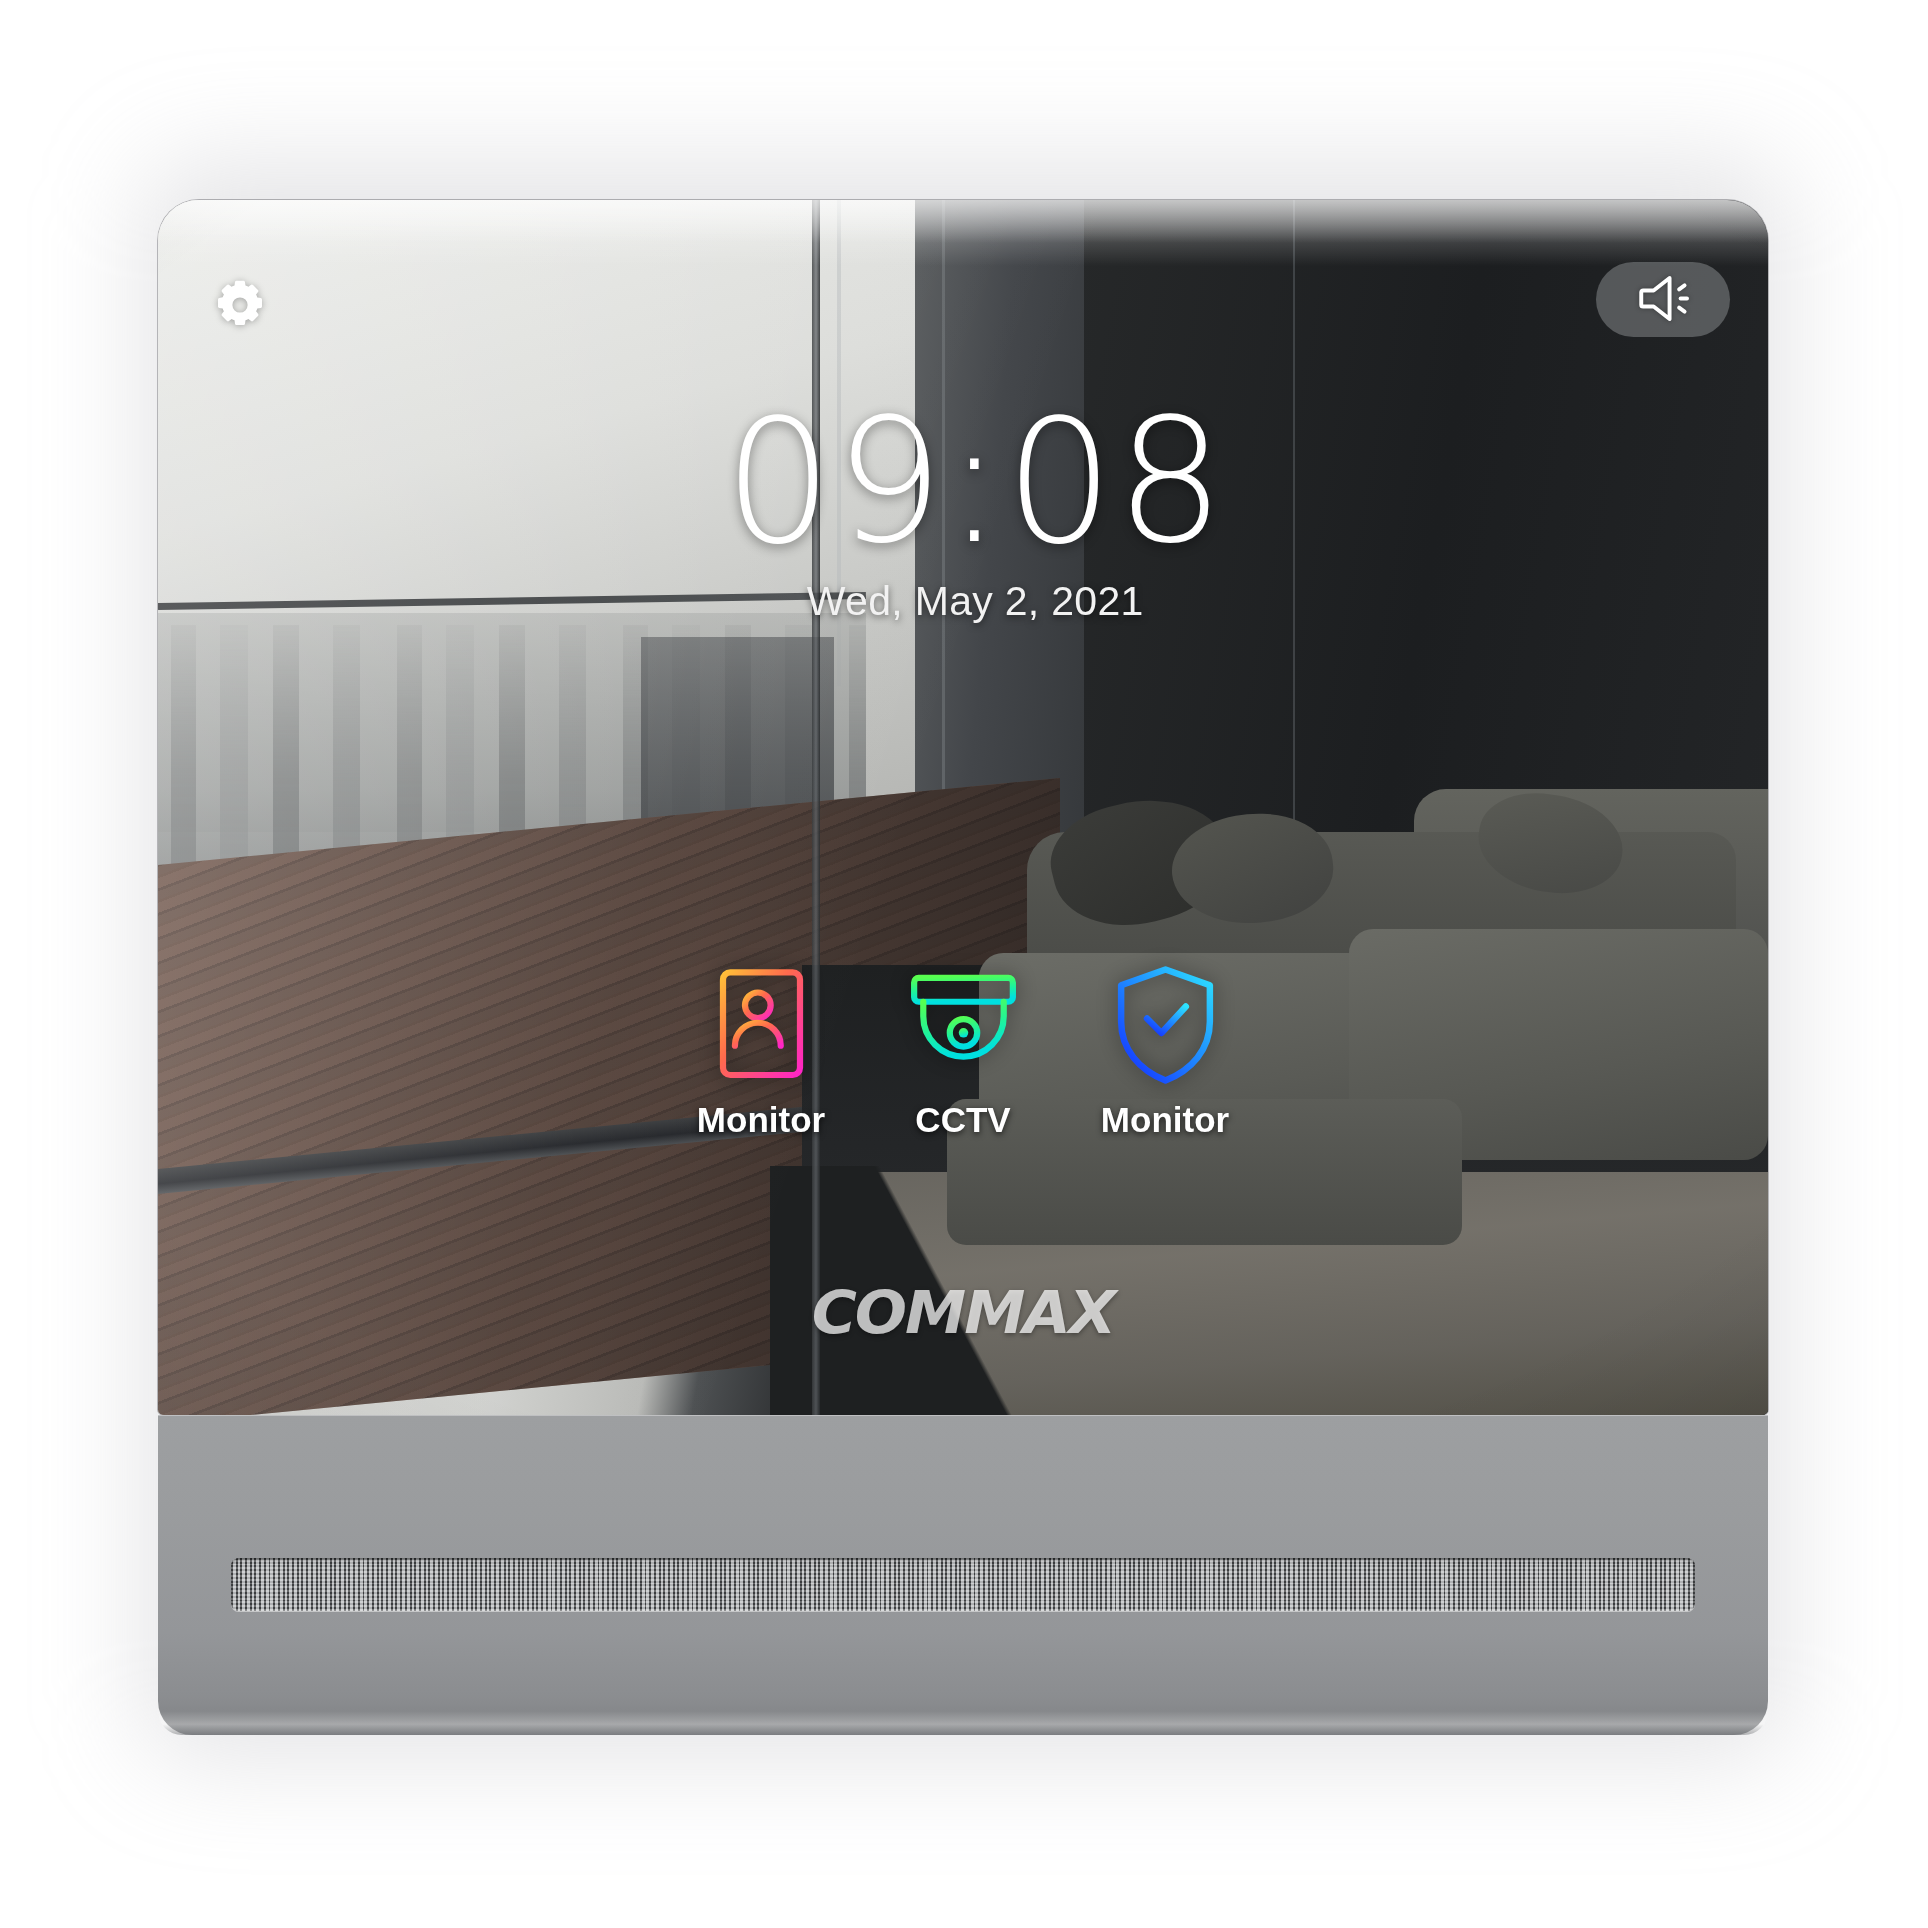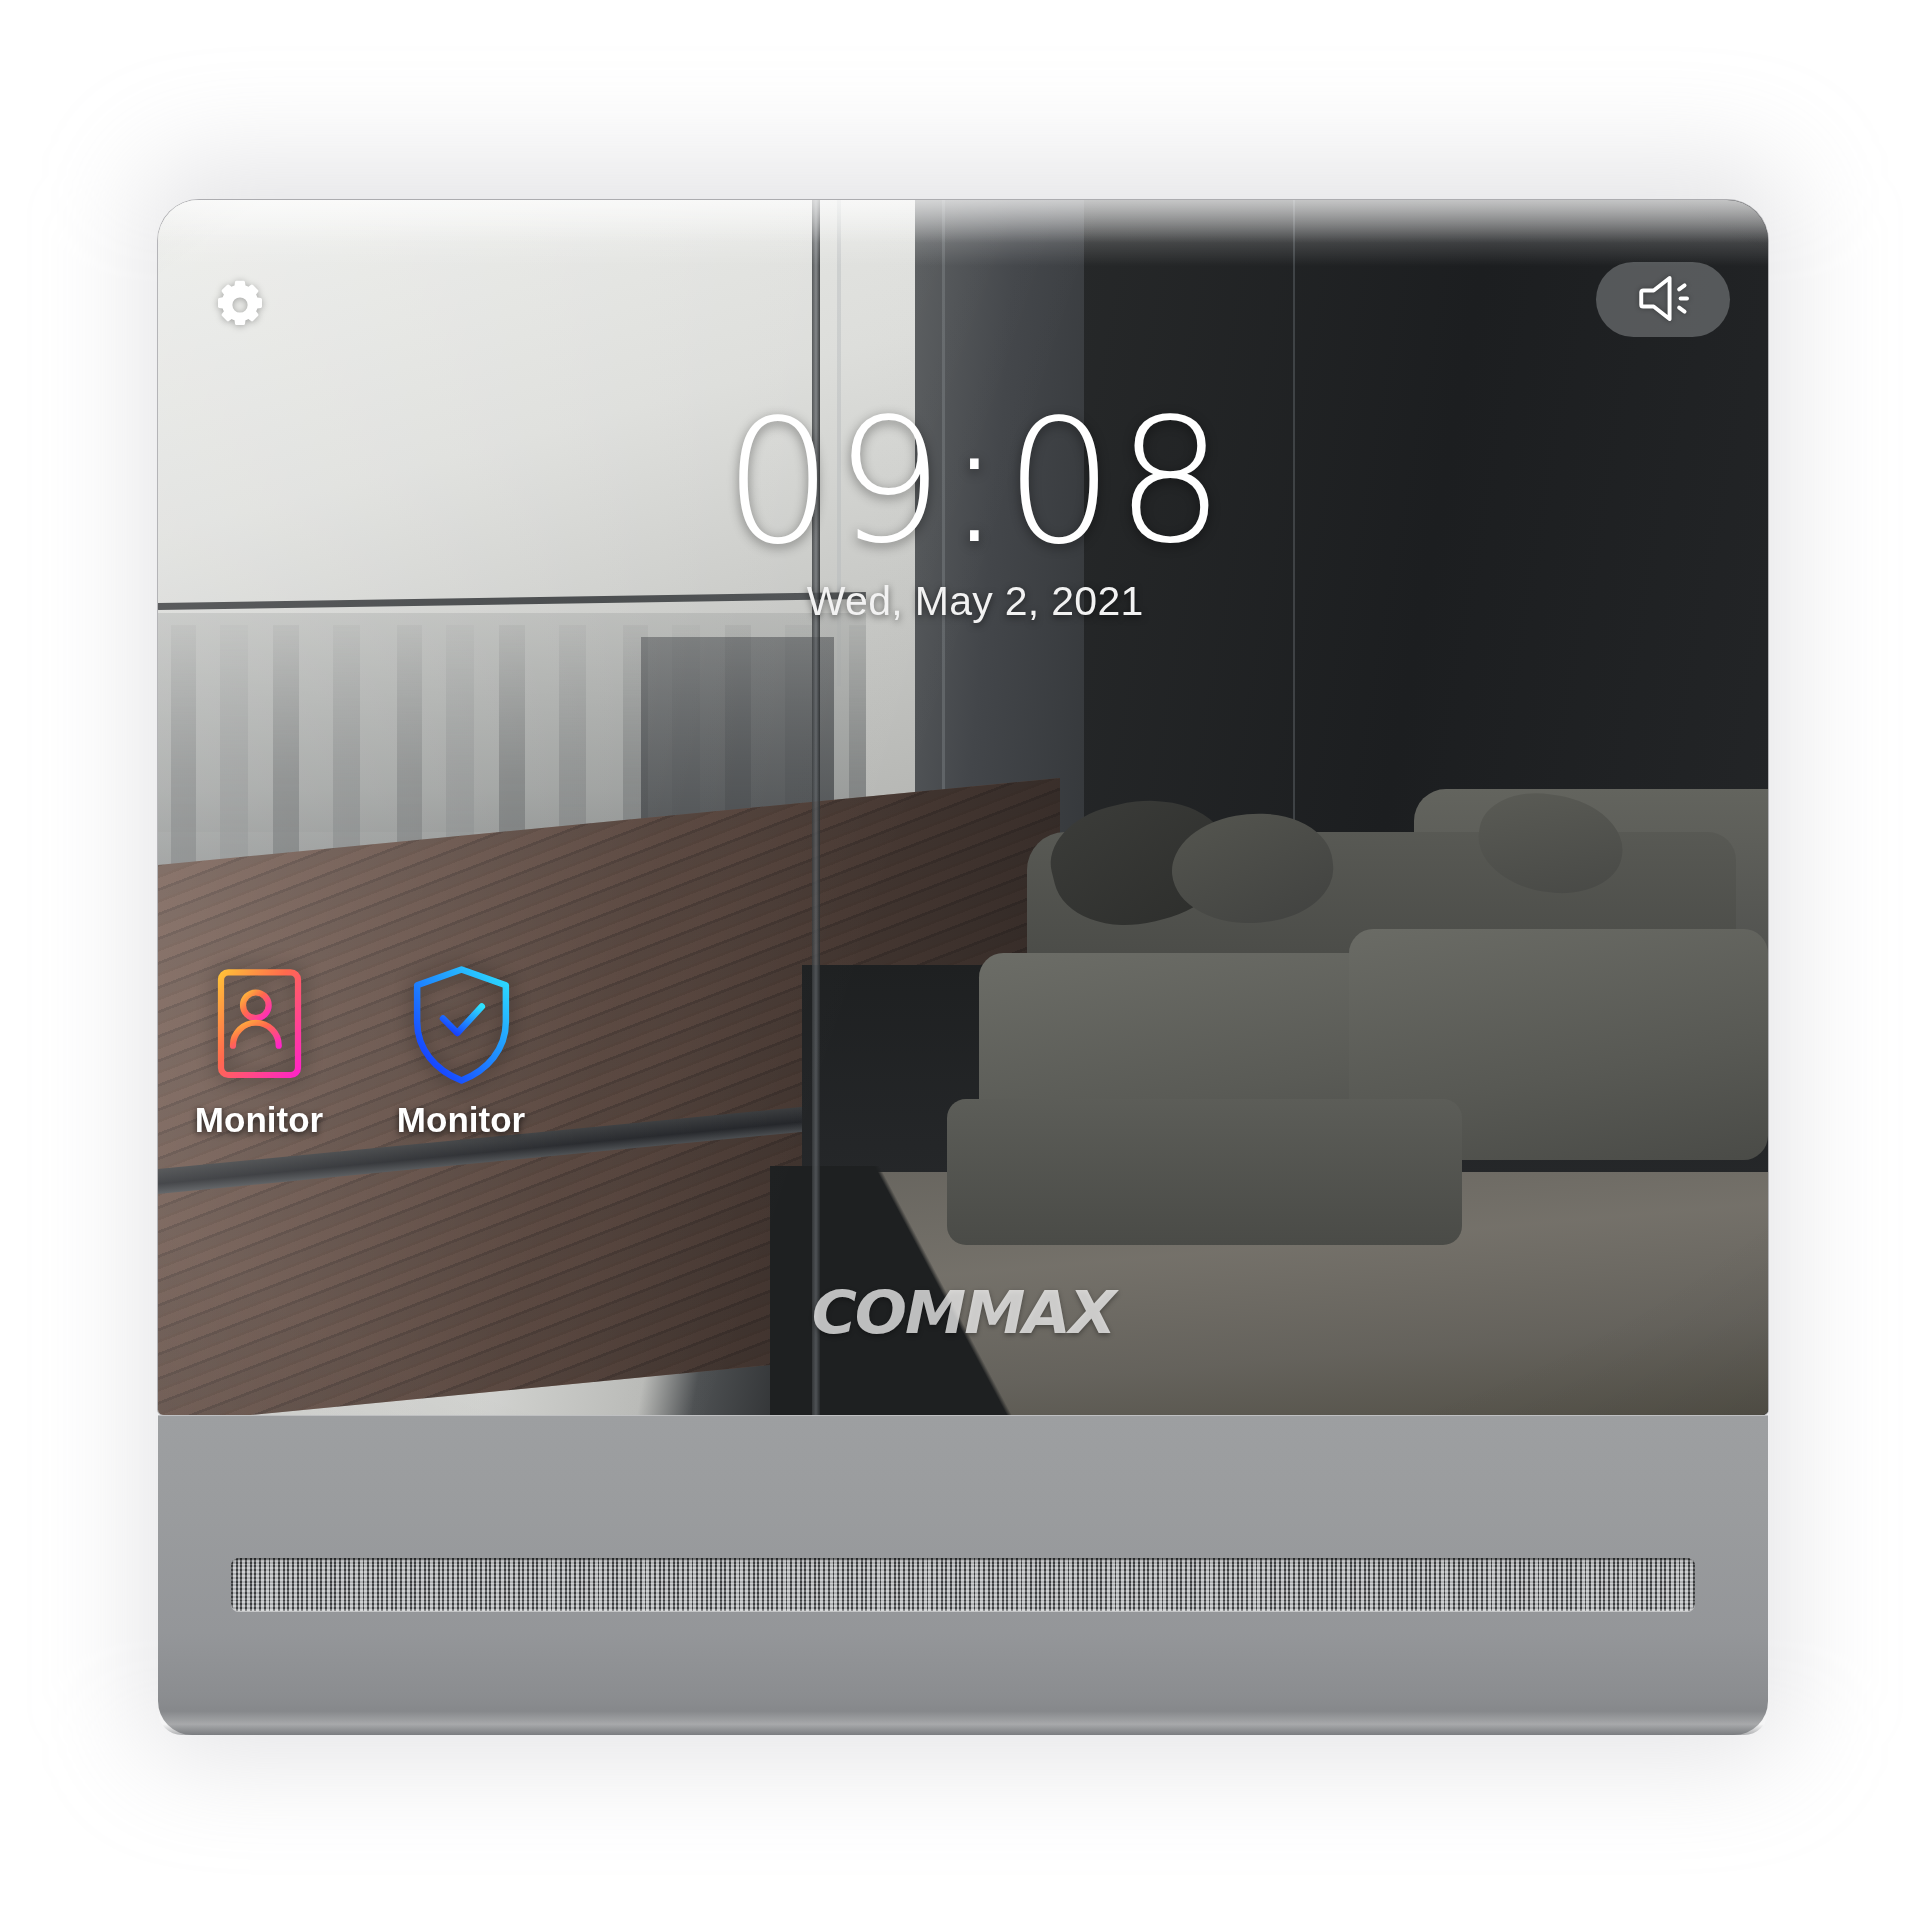--- a/index.html
+++ b/index.html
@@ -303,20 +303,21 @@
     text-shadow: 0 1.9px 7.5px rgba(0,0,0,0.55);
     padding-left: 24.5px;
   }
 
   
   #app-row {
     position: absolute;
     left: 0; right: 0;
     top: 763px;
     display: flex;
+    justify-content: center;
     align-items: flex-start;
     gap: 0px;
   }
   .app-tile {
     width: 202px;
     display: flex;
     flex-direction: column;
     align-items: center;
     cursor: pointer;
   }
@@ -489,20 +490,42 @@
                   <path d="M15.5 44c0-6.9 5.6-12.5 12.5-12.5S40.5 37.1 40.5 44"></path>
                   <path d="M9 44h42"></path>
                   <path d="M35 50v6"></path>
                   <path d="M43 50v6"></path>
                 </g>
               </svg>
             </div>
             <div class="app-label">Monitor</div>
           </div>
 
+          <div class="app-tile">
+            <div class="app-icon">
+              <svg width="117" height="115" viewBox="0 0 64 62" aria-hidden="true">
+                <defs>
+                  <linearGradient id="gCctv" x1="0" y1="0" x2="0.25" y2="1">
+                    <stop offset="0" stop-color="#58ff4f"></stop>
+                    <stop offset="0.55" stop-color="#1ff39a"></stop>
+                    <stop offset="1" stop-color="#00e0e0"></stop>
+                  </linearGradient>
+                </defs>
+                <g fill="none" stroke="url(#gCctv)" stroke-width="3.4" stroke-linecap="round" stroke-linejoin="round">
+                  <rect x="5" y="5" width="54" height="13" rx="2.5"></rect>
+                  <path d="M10 18v8a22 22 0 0 0 44 0v-8"></path>
+                  <path d="M22 18v19.5"></path>
+                  <path d="M42 18v19.5"></path>
+                  <circle cx="32" cy="35" r="7.5"></circle>
+                  <circle cx="32" cy="35" r="2.6" fill="url(#gCctv)" stroke="none"></circle>
+                </g>
+              </svg>
+            </div>
+            <div class="app-label">CCTV</div>
+          </div>
 
 
 
           <div class="app-tile">
             <div class="app-icon">
               <svg width="109" height="122" viewBox="0 0 58 66" aria-hidden="true">
                 <defs>
                   <linearGradient id="gSec" x1="1" y1="0" x2="0.1" y2="1">
                     <stop offset="0" stop-color="#2ee2ff"></stop>
                     <stop offset="0.5" stop-color="#1f8cff"></stop>

